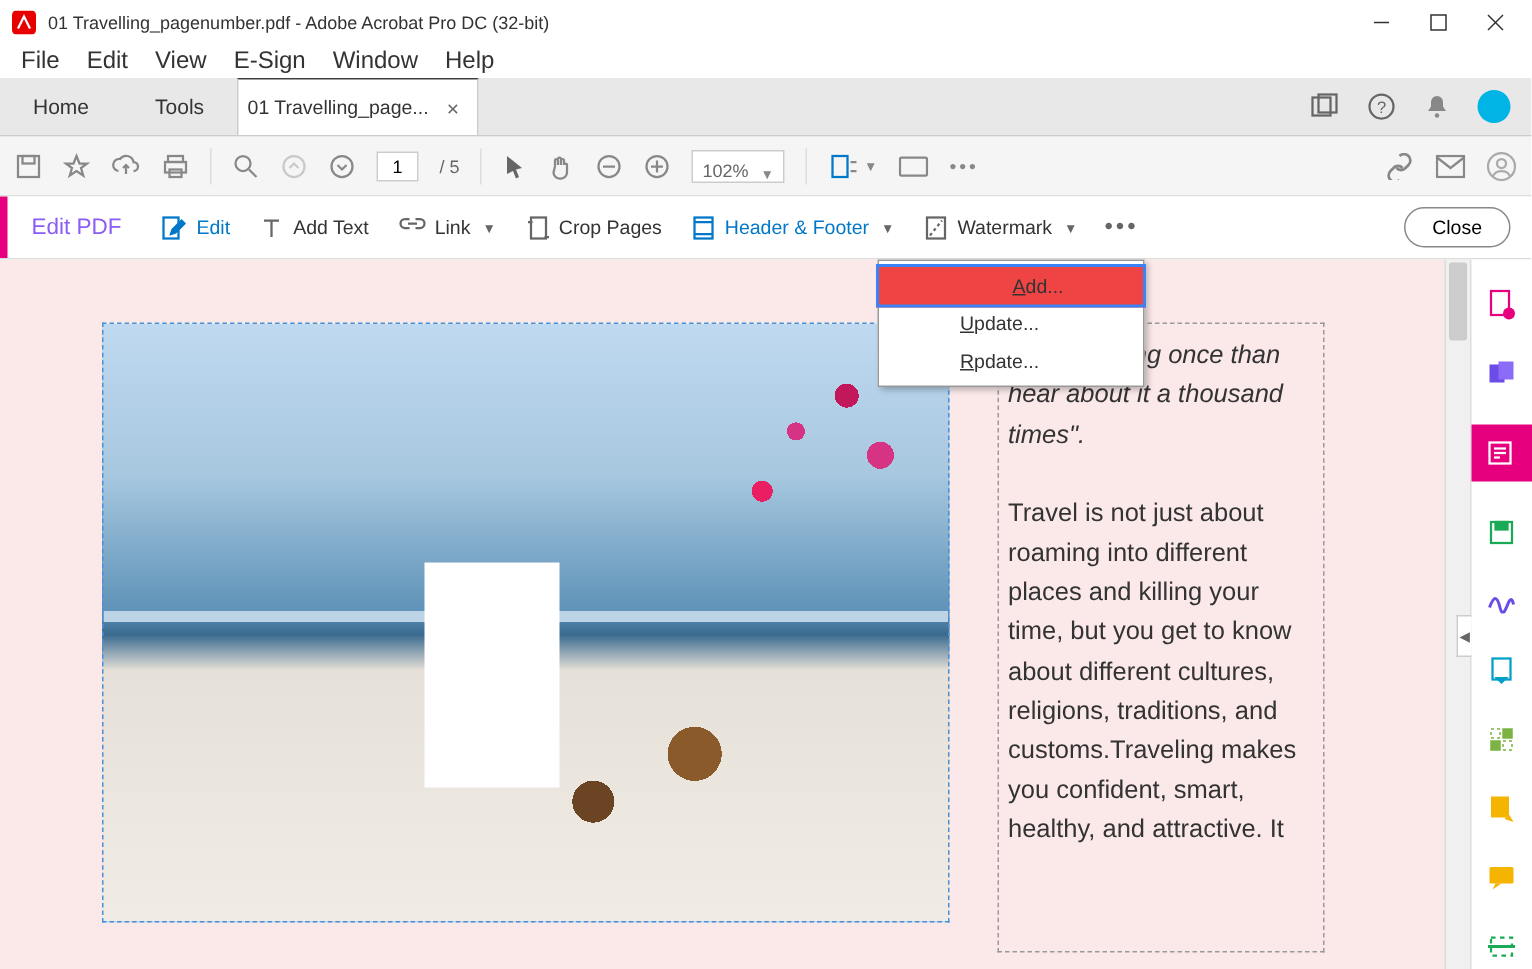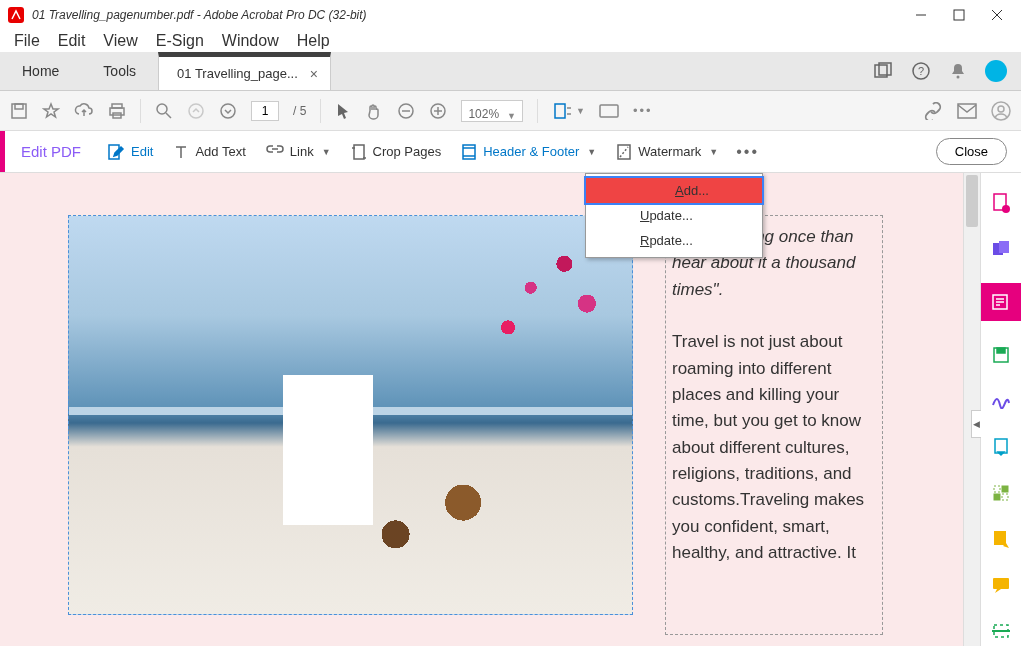--- a/index.html
+++ b/index.html
@@ -1,32 +1,32 @@
 <!DOCTYPE html>
 <html><head>
 <meta charset="utf-8">
 <style>
 * { margin: 0; padding: 0; box-sizing: border-box; font-family: "Segoe UI", Arial, sans-serif; }
 body { width: 1021px; height: 646px; background: #fff; overflow: hidden; font-size: 13px; }
 
 
 .titlebar { height: 30px; display: flex; align-items: center; padding: 0 8px; background: #fff; }
 .titlebar .app-icon { width: 16px; height: 16px; margin-right: 8px; }
-.titlebar .title { flex: 1; font-size: 12px; color: #333; font-style: italic; }
+.titlebar .title { flex: 1; font-size: 12px; color: #333; }
 .titlebar .win-controls { display: flex; gap: 24px; padding-right: 8px; }
 .titlebar .win-controls span { width: 14px; text-align: center; cursor: default; }
 
 
 .menubar { height: 22px; display: flex; align-items: center; padding: 0 6px; gap: 2px; font-size: 16px; color: #333; }
 .menubar span { padding: 2px 8px; cursor: default; }
 
 
 .tabsrow { height: 39px; background: #e8e8e8; display: flex; align-items: stretch; border-bottom: 1px solid #ccc; }
 .tabsrow .big-tab { padding: 0 22px; display: flex; align-items: center; font-size: 14px; color: #333; cursor: default; }
-.tabsrow .file-tab { background: #fff; border-right: 1px solid #ccc; display: flex; align-items: center; padding: 0 12px 0 18px; font-size: 13px; color: #333; cursor: default; border-top: 5px solid #404040; border-left: 1px solid #ccc; }
+.tabsrow .file-tab { background: #fff; border-right: 1px solid #ccc; display: flex; align-items: center; padding: 0 12px 0 6px; font-size: 13px; color: #333; cursor: default; border-top: 1px solid #404040; border-left: 1px solid #ccc; }
 .tabsrow .file-tab .close { margin-left: 12px; color: #666; font-size: 14px; }
 .tabsrow .spacer { flex: 1; }
 .tabsrow .right-icons { display: flex; align-items: center; gap: 18px; padding-right: 14px; }
 .tabsrow .right-icons .ic { color: #666; }
 .tabsrow .avatar { width: 22px; height: 22px; border-radius: 50%; background: #00b4e5; }
 
 
 .toolbar { height: 40px; background: #f5f5f5; border-bottom: 1px solid #ddd; display: flex; align-items: center; padding: 0 10px; gap: 14px; color: #666; }
 .toolbar .sep { width: 1px; height: 24px; background: #ddd; }
 .toolbar .ic { cursor: default; display: inline-flex; align-items: center; }

